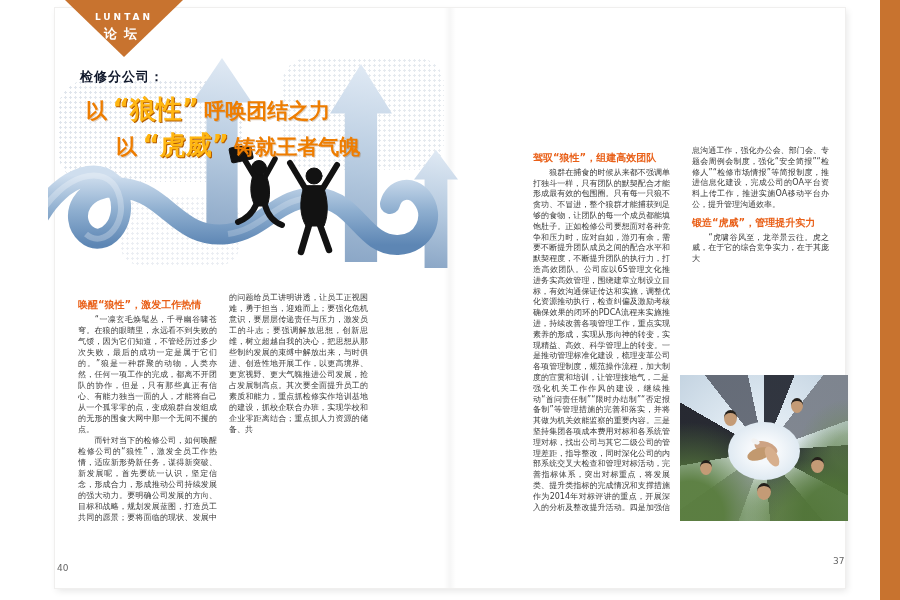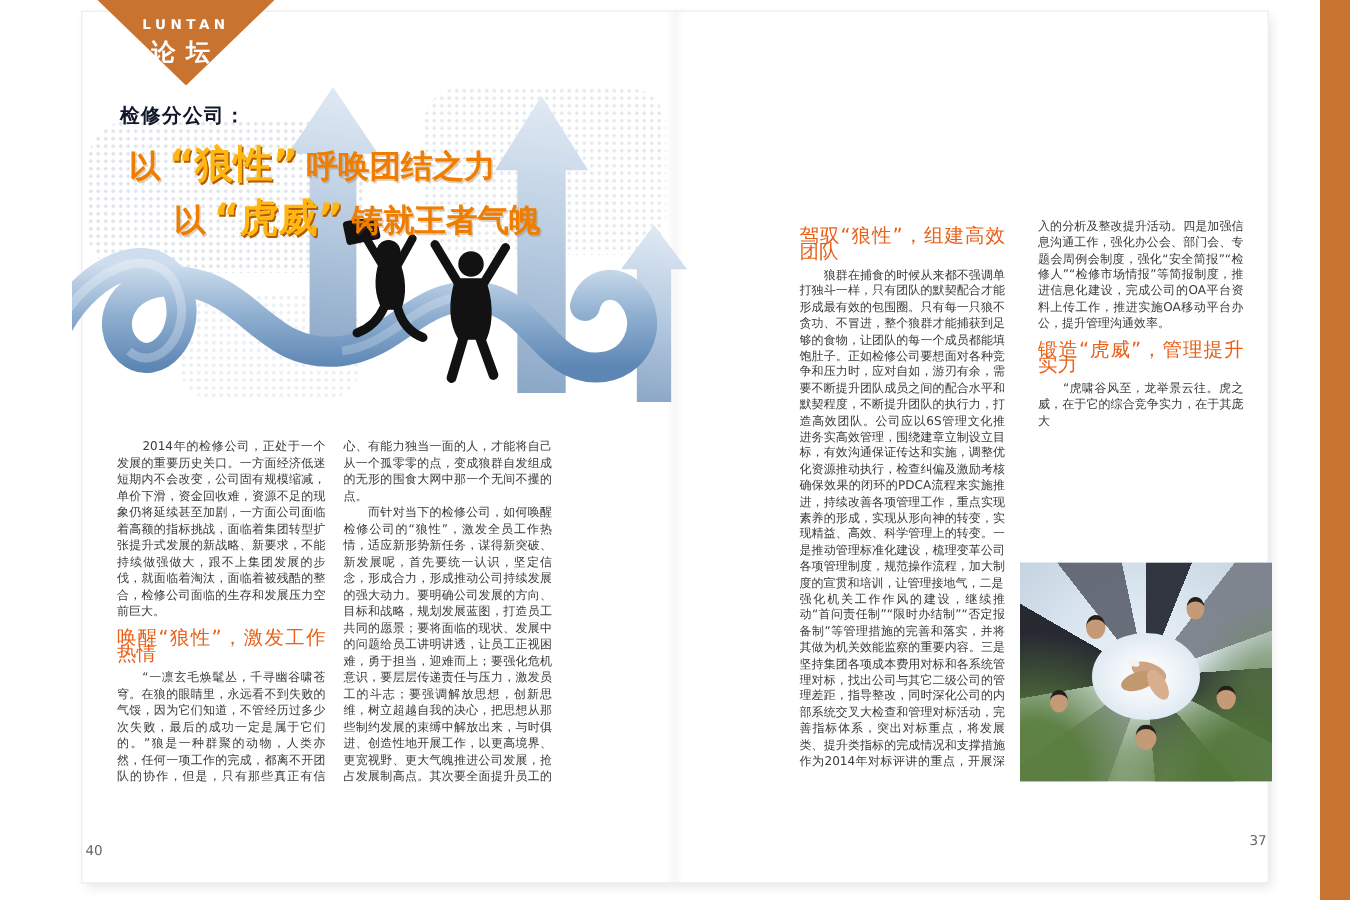--- a/index.html
+++ b/index.html
@@ -10,21 +10,21 @@
   .spine{position:absolute;left:444px;top:8px;width:12px;height:580px;
     background:linear-gradient(90deg,rgba(0,0,0,0) 0%,rgba(0,0,0,.035) 50%,rgba(0,0,0,0) 100%);}
   
   .side-bar{position:absolute;left:880px;top:0;width:20px;height:600px;background:#C8732F;}
   
   .logo-tri{position:absolute;left:65px;top:0;width:118px;height:57px;background:#C8732F;
     -webkit-clip-path:polygon(0 0,100% 0,50% 100%);clip-path:polygon(0 0,100% 0,50% 100%);}
   .logo-en{position:absolute;left:65px;top:12px;width:118px;text-align:center;color:#fff;
     font-size:9px;letter-spacing:3px;font-weight:bold;}
   .logo-zh{position:absolute;left:65px;top:25px;width:118px;text-align:center;color:#fff;
-    font-size:16px;letter-spacing:7px;font-weight:bold;}
+    font-size:13px;letter-spacing:7px;font-weight:bold;}
   
   .dots{position:absolute;background-image:radial-gradient(#c7d1dd 1px,transparent 1.3px);
     background-size:5px 5px;}
   .dots.d1{left:58px;top:80px;width:185px;height:102px;opacity:.55;border-radius:30px;}
   .dots.d2{left:282px;top:58px;width:162px;height:112px;opacity:.45;border-radius:26px;}
   .dots.d3{left:120px;top:196px;width:120px;height:70px;opacity:.35;border-radius:22px;}
   
   .arrow{position:absolute;background:linear-gradient(188deg,#e2ebf5 0%,#b3c8de 55%,#8aa6c6 100%);
     -webkit-clip-path:polygon(50% 0,100% 25%,76% 25%,76% 100%,24% 100%,24% 25%,0 25%);
     clip-path:polygon(50% 0,100% 25%,76% 25%,76% 100%,24% 100%,24% 25%,0 25%);}
@@ -42,21 +42,21 @@
   .t-orange{color:#EE7D00;font-size:21px;}
   .t-gold{color:#FFB612;font-size:26px;text-shadow:1px 1px 0 #b35a00;}
   
   .bodycol{position:absolute;color:#3a3a3a;text-align:justify;word-break:break-all;
     -webkit-column-count:2;column-count:2;overflow:hidden;-webkit-column-fill:auto;column-fill:auto;}
   .left-body{left:78px;top:292px;width:290px;height:240px;font-size:8px;line-height:11px;
     -webkit-column-gap:12px;column-gap:12px;}
   .right-body{left:533px;top:146px;width:296px;height:376px;font-size:8px;line-height:10.8px;
     -webkit-column-gap:22px;column-gap:22px;}
   .bp{margin:0;}
-  .bh{margin:7px 0 4px 0;color:#E95F17;font-size:13px;font-weight:normal;}
+  .bh{margin:7px 0 4px 0;color:#E95F17;font-size:10px;font-weight:bold;}
   
   .photo{position:absolute;left:680px;top:375px;width:168px;height:146px;overflow:hidden;
     background:radial-gradient(circle at 48% 55%,#f2f6fa 0%,#dce7f0 45%,#c2d2e0 100%);}
   .ph-leaves{position:absolute;left:0;top:0;right:0;bottom:0;
     background:
       radial-gradient(circle at 6% 96%,rgba(88,124,60,.95) 0 16%,transparent 44%),
       radial-gradient(circle at 92% 97%,rgba(80,116,55,.9) 0 15%,transparent 42%),
       radial-gradient(circle at 70% 102%,rgba(118,148,88,.8) 0 11%,transparent 34%),
       radial-gradient(circle at 101% 52%,rgba(108,138,84,.55) 0 9%,transparent 28%);}
   .ph-suits{position:absolute;left:0;top:0;right:0;bottom:0;
@@ -141,21 +141,20 @@
     <span class="t-gold">“虎威”</span>
     <span class="t-orange">铸就王者气魄</span>
   </div>
   <div class="title-line tl1">
     <span class="t-orange">以</span>
     <span class="t-gold">“狼性”</span>
     <span class="t-orange">呼唤团结之力</span>
   </div>
 
   <div class="bodycol left-body">
-    <p class="bp">　　2014年的检修公司，正处于一个发展的重要历史关口。一方面经济低迷短期内不会改变，公司固有规模缩减，单价下滑，资金回收难，资源不足的现象仍将延续甚至加剧，一方面公司面临着高额的指标挑战，面临着集团转型扩张提升式发展的新战略、新要求，不能持续做强做大，跟不上集团发展的步伐，就面临着淘汰，面临着被残酷的整合，检修公司面临的生存和发展压力空前巨大。</p>
     <h4 class="bh">唤醒“狼性”，激发工作热情</h4>
     <p class="bp">　　“一凛玄毛焕髦丛，千寻幽谷啸苍穹。在狼的眼睛里，永远看不到失败的气馁，因为它们知道，不管经历过多少次失败，最后的成功一定是属于它们的。”狼是一种群聚的动物，人类亦然，任何一项工作的完成，都离不开团队的协作，但是，只有那些真正有信心、有能力独当一面的人，才能将自己从一个孤零零的点，变成狼群自发组成的无形的围食大网中那一个无间不攫的点。</p>
     <p class="bp">　　而针对当下的检修公司，如何唤醒检修公司的“狼性”，激发全员工作热情，适应新形势新任务，谋得新突破、新发展呢，首先要统一认识，坚定信念，形成合力，形成推动公司持续发展的强大动力。要明确公司发展的方向、目标和战略，规划发展蓝图，打造员工共同的愿景；要将面临的现状、发展中的问题给员工讲明讲透，让员工正视困难，勇于担当，迎难而上；要强化危机意识，要层层传递责任与压力，激发员工的斗志；要强调解放思想，创新思维，树立超越自我的决心，把思想从那些制约发展的束缚中解放出来，与时俱进、创造性地开展工作，以更高境界、更宽视野、更大气魄推进公司发展，抢占发展制高点。其次要全面提升员工的素质和能力，重点抓检修实作培训基地的建设，抓校企联合办班，实现学校和企业零距离结合；重点抓人力资源的储备、共</p>
   </div>
 
   <div class="bodycol right-body">
     <h4 class="bh">驾驭“狼性”，组建高效团队</h4>
     <p class="bp">　　狼群在捕食的时候从来都不强调单打独斗一样，只有团队的默契配合才能形成最有效的包围圈。只有每一只狼不贪功、不冒进，整个狼群才能捕获到足够的食物，让团队的每一个成员都能填饱肚子。正如检修公司要想面对各种竞争和压力时，应对自如，游刃有余，需要不断提升团队成员之间的配合水平和默契程度，不断提升团队的执行力，打造高效团队。公司应以6S管理文化推进务实高效管理，围绕建章立制设立目标，有效沟通保证传达和实施，调整优化资源推动执行，检查纠偏及激励考核确保效果的闭环的PDCA流程来实施推进，持续改善各项管理工作，重点实现素养的形成，实现从形向神的转变，实现精益、高效、科学管理上的转变。一是推动管理标准化建设，梳理变革公司各项管理制度，规范操作流程，加大制度的宣贯和培训，让管理接地气，二是</p>
     <p class="bp">强化机关工作作风的建设，继续推动“首问责任制”“限时办结制”“否定报备制”等管理措施的完善和落实，并将其做为机关效能监察的重要内容。三是坚持集团各项成本费用对标和各系统管理对标，找出公司与其它二级公司的管理差距，指导整改，同时深化公司的内部系统交叉大检查和管理对标活动，完善指标体系，突出对标重点，将发展类、提升类指标的完成情况和支撑措施作为2014年对标评讲的重点，开展深入的分析及整改提升活动。四是加强信息沟通工作，强化办公会、部门会、专题会周例会制度，强化“安全简报”“检修人”“检修市场情报”等简报制度，推进信息化建设，完成公司的OA平台资料上传工作，推进实施OA移动平台办公，提升管理沟通效率。</p>
     <h4 class="bh">锻造“虎威”，管理提升实力</h4>

